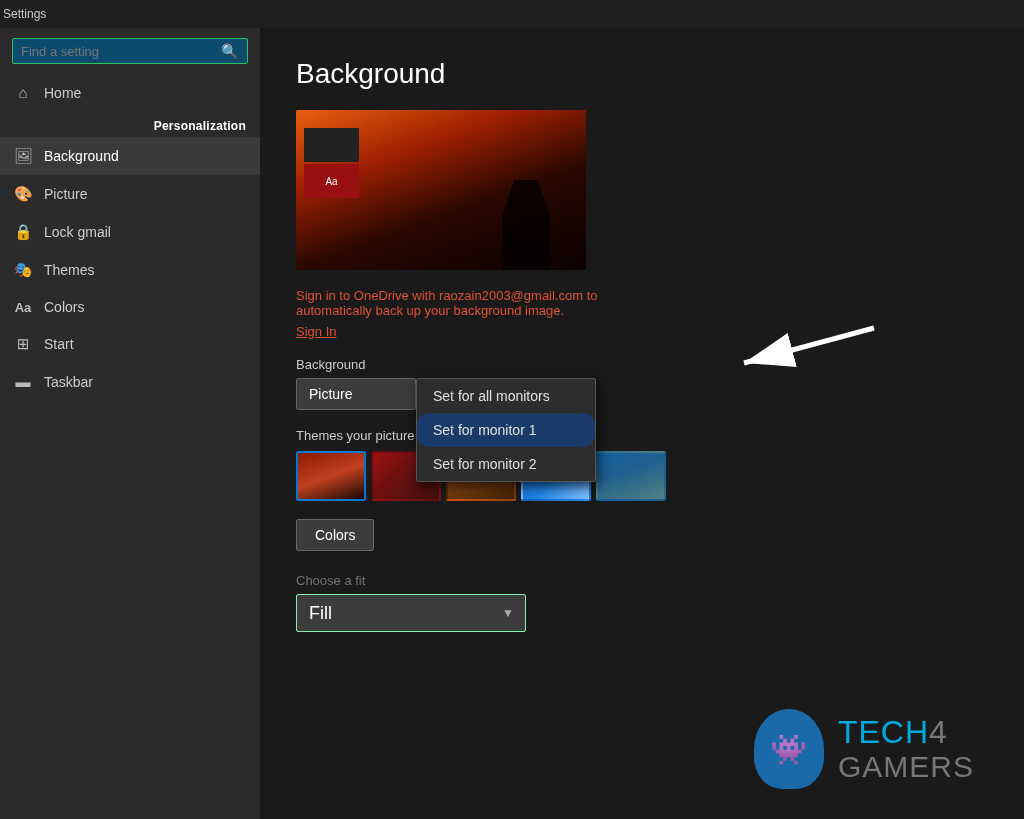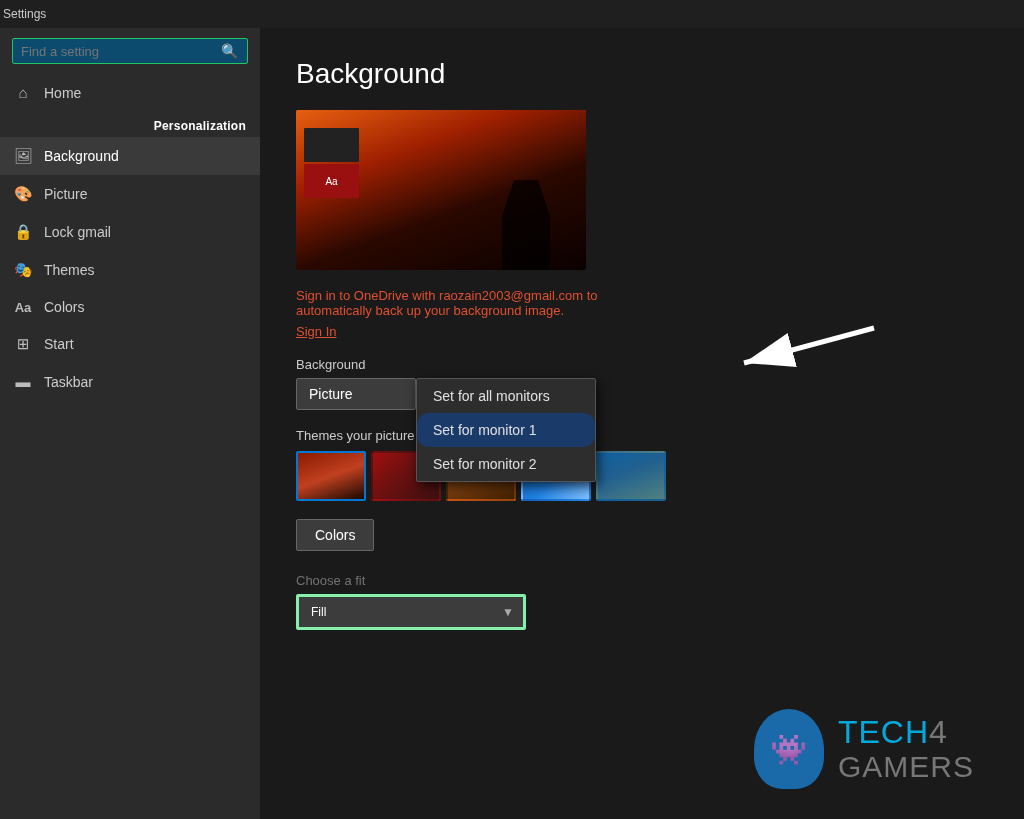--- a/index.html
+++ b/index.html
@@ -259,24 +259,24 @@
       color: #737373;
       margin-bottom: 6px;
     }
     .fit-select-wrap {
       position: relative;
       width: 230px;
     }
     .fit-select {
       width: 100%;
       background: #3c3c3c;
-      border: 3px solid #86efac;
+      border: 1px solid #86efac;
       color: #fff;
       padding: 8px 36px 8px 12px;
-      font-size: 12px;
+      font-size: 18px;
       cursor: pointer;
       border-radius: 2px;
       appearance: none;
       -webkit-appearance: none;
     }
     .fit-select-arrow {
       position: absolute;
       right: 12px;
       top: 50%;
       transform: translateY(-50%);

